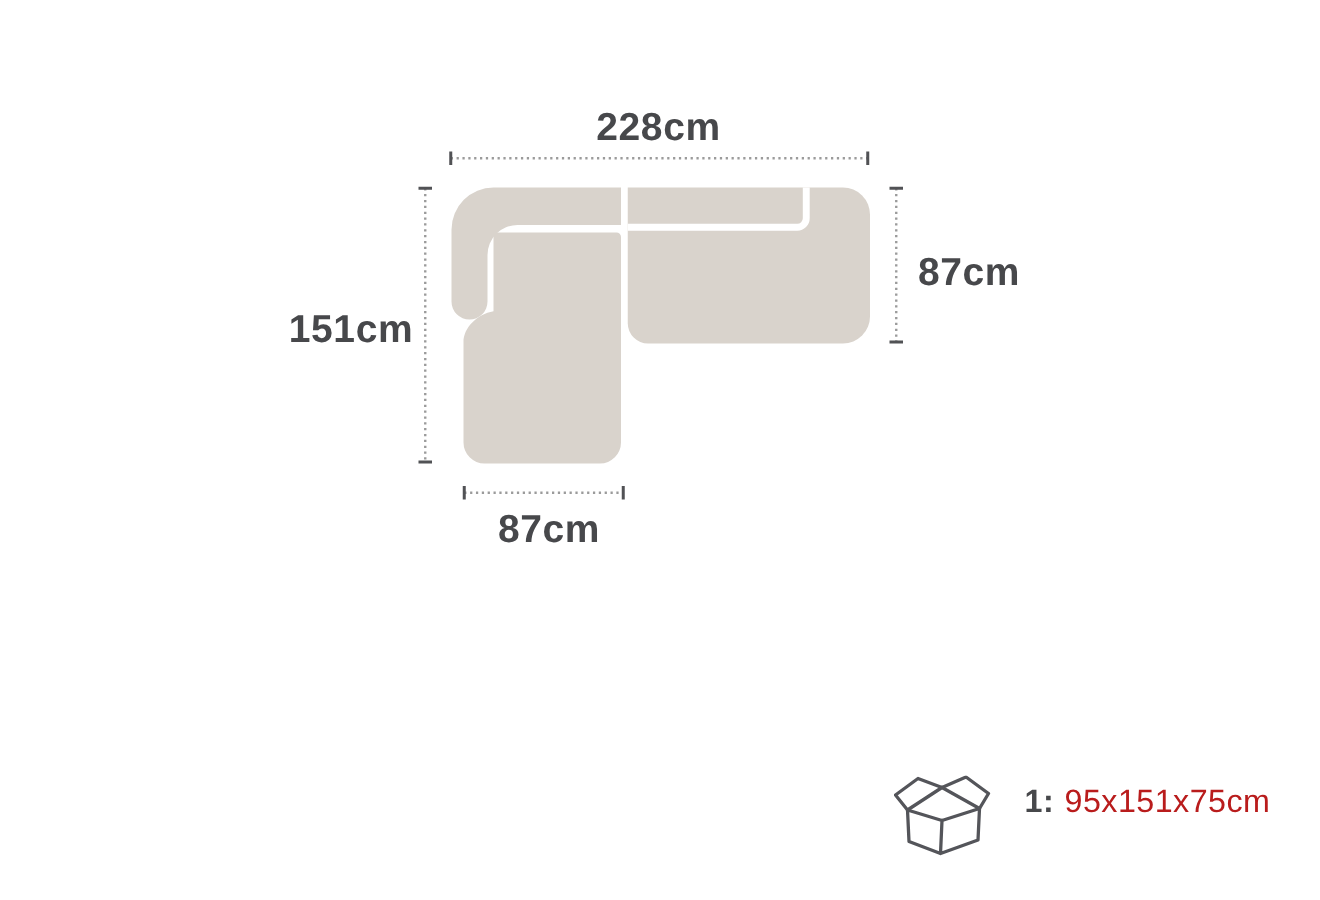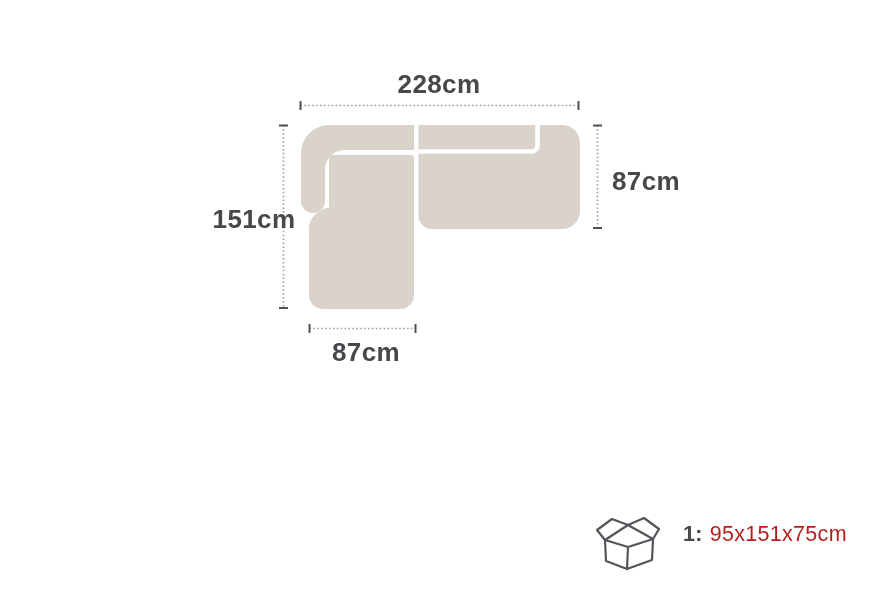--- a/index.html
+++ b/index.html
@@ -66,21 +66,21 @@
       <path d="M593 125.5 H602 M593 228 H602" stroke="#515255"></path>
       <path d="M279 125.5 H288 M279 308 H288" stroke="#515255"></path>
       <path d="M309.5 324 V333 M415.5 324 V333" stroke="#515255"></path>
     </g>
   </svg>
 
   <div class="dim-label centered" style="left:439px; top:71px;">228cm</div>
 
   <div class="dim-label" style="left:612px; top:168px;">87cm</div>
 
-  <div class="dim-label centered" style="left:234px; top:206px;margin-left:20px;">151cm</div>
+  <div class="dim-label centered" style="left:234px; top:206px;">151cm</div>
 
   <div class="dim-label centered" style="left:366px; top:339px;">87cm</div>
 
   <svg class="box-icon-svg" width="66" height="58" viewBox="0 0 66 58">
     <g fill="none" stroke-width="2.2" stroke-linejoin="round" stroke-linecap="round" stroke="#54555a">
 
       <path d="M9 23 L32 30 L57 22 M9 23 L10 44 L31 52 L56 43 L57 22 M32 30 L31 52"></path>
 
       <path d="M9 23 L1 13 L16 2 L32 8 L48 1 L63 12 L57 22"></path>
       <path d="M9 23 L32 8 M57 22 L32 8"></path>

